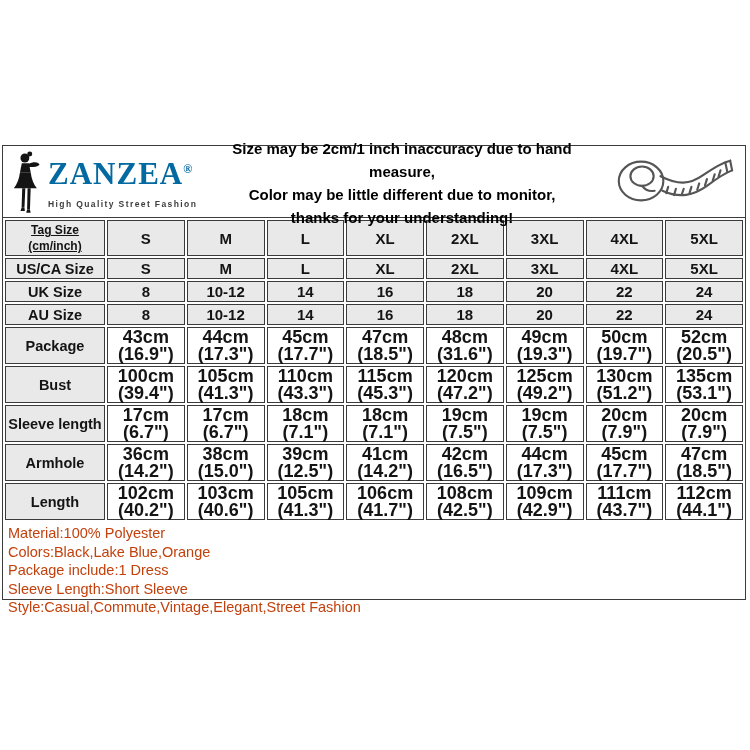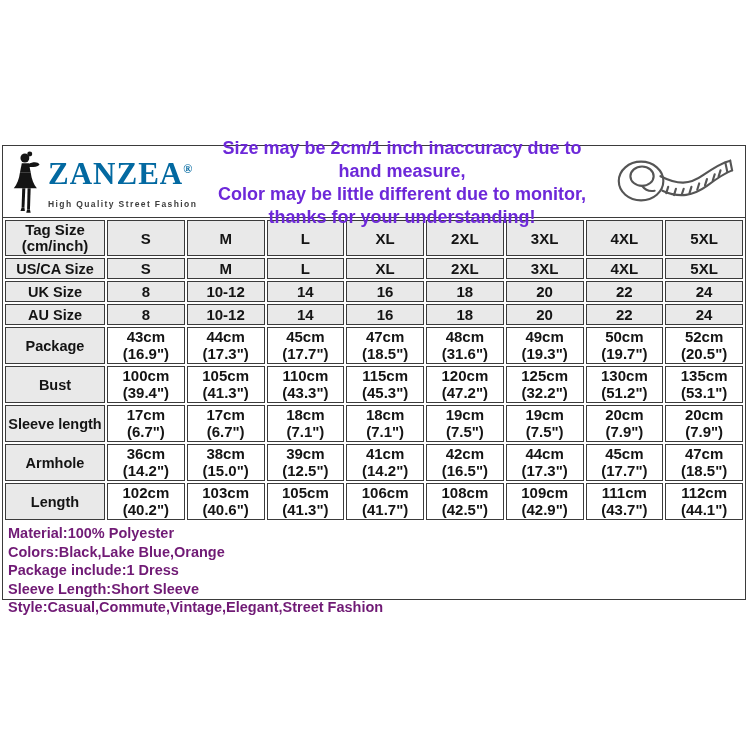--- a/index.html
+++ b/index.html
@@ -9,36 +9,36 @@
          border:1.5px solid #3b3b3b;box-sizing:border-box;background:#fff;}
   
   .header-band{display:flex;align-items:center;height:72px;border-bottom:1.5px solid #3b3b3b;box-sizing:border-box;}
   .logo{display:flex;align-items:center;padding-left:7px;width:198px;box-sizing:border-box;}
   .logo svg{flex:0 0 auto;}
   .logo-text{margin-left:2px;}
   .brand-line{font-family:"Liberation Serif", serif;font-weight:bold;font-size:31px;
               letter-spacing:1px;line-height:30px;color:#0369a1;}
   .brand-line .reg{font-size:12px;vertical-align:super;letter-spacing:0;}
   .tagline{font-size:8.5px;letter-spacing:1.4px;color:#3d3d3d;white-space:nowrap;margin-top:9px;font-weight:bold;}
-  .disclaimer{flex:1;text-align:center;font-weight:bold;font-size:18px;line-height:23px;padding-top:2px;color:#6d28d9;}
+  .disclaimer{flex:1;text-align:center;font-weight:bold;font-size:15px;line-height:23px;padding-top:2px;color:#000000;}
   .tape-wrap{width:142px;display:flex;justify-content:center;align-items:center;}
   
   .size-table{width:100%;table-layout:fixed;border-collapse:separate;border-spacing:2px;}
   .size-table th,.size-table td{border:1.5px solid #3b3b3b;text-align:center;vertical-align:middle;
       font-weight:bold;white-space:pre-line;padding:1px 0;box-sizing:border-box;color:#141414;}
   .c-label{width:100px;}
   .shaded{background:#e9e9e9;}
-  tr.r-tag{height:30px;}  tr.r-tag th{font-size:15px;line-height:16px;}
+  tr.r-tag{height:30px;}  tr.r-tag th{font-size:12px;line-height:16px;text-decoration:underline;}
   tr.r-size{height:14px;} tr.r-size th{font-size:14.5px;}
   tr.r-tag td, tr.r-size td{font-size:15px;}
   tr.r-measure{height:33px;} tr.r-measure th{font-size:14.5px;}
-  tr.r-measure td{font-size:15px;line-height:16.5px;}
+  tr.r-measure td{font-size:18px;line-height:16.5px;}
   
   .product-info{padding:2px 0 0 5px;}
-  .info-line{font-size:14.5px;font-weight:bold;line-height:18.6px;color:#701a75;}
+  .info-line{font-size:14.5px;font-weight:normal;line-height:18.6px;color:#c2410c;}
 </style>
 </head>
 <body>
 
 <div class="canvas">
   <div class="frame">
 
     <div class="header-band">
       <div class="logo">
         <svg width="36" height="64" viewBox="0 0 40 72" aria-hidden="true">
@@ -165,21 +165,21 @@
 (39.4")</td>
             <td>105cm
 (41.3")</td>
             <td>110cm
 (43.3")</td>
             <td>115cm
 (45.3")</td>
             <td>120cm
 (47.2")</td>
             <td>125cm
-(32.2")</td>
+(49.2")</td>
             <td>130cm
 (51.2")</td>
             <td>135cm
 (53.1")</td>
           </tr>
           <tr class="r-measure">
             <th class="shaded">Sleeve length</th>
             <td>17cm
 (6.7")</td>
             <td>17cm

